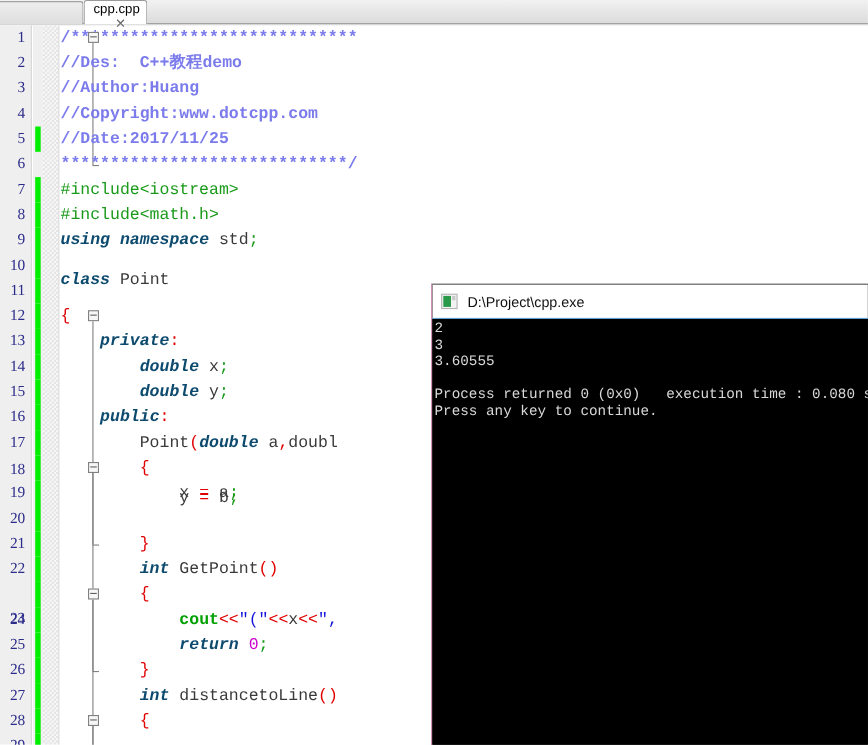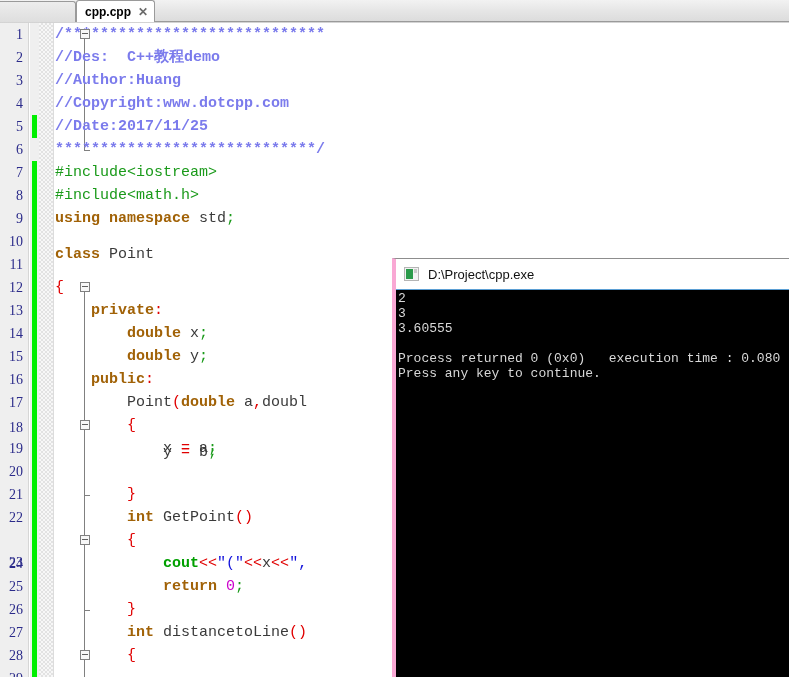--- a/index.html
+++ b/index.html
@@ -47,23 +47,24 @@
   }
   .tab.inactive {
     background: linear-gradient(to bottom, #ededed 0%, #dedede 100%);
     color: #333;
     font-weight: normal;
     margin-right: -1px;
   }
   .tab.active {
     background: #ffffff;
     color: #000;
-    font-weight: bold;
+    font-weight: normal;
     height: 22px;
     z-index: 3;
+    flex-direction: column;
   }
   .tab-label {
     white-space: nowrap;
     letter-spacing: 0px;
   }
   .tab-close {
     margin-left: 7px;
     font-size: 12px;
     color: #6b6b6b;
     font-family: "Liberation Sans", sans-serif;
@@ -187,35 +188,35 @@
   .cline {
     position: absolute;
     left: 0;
     height: 23px;
     line-height: 23px;
     white-space: pre;
   }
   
   .cmt  { color: #7b7bec; font-weight: bold; }
   .pre  { color: #1a9a1a; }
-  .kw   { color: #a16207; font-weight: bold; }
+  .kw   { color: #0c4a6e; font-weight: bold; font-style: italic; }
   .id   { color: #3a3a3a; }
   .punc { color: #e00000; }
   .semi { color: #1a9a1a; }
   .str  { color: #1414dc; }
   .num  { color: #cc00cc; }
   .cout { color: #00a000; font-weight: bold; }
 
   
   #console {
     position: absolute;
     left: 392px; top: 258px;
     width: 397px; height: 419px;
     box-sizing: border-box;
-    border-left: 4px solid #f9a8d4;
+    border-left: 1px solid #f9a8d4;
     border-top: 1px solid #8d8d8d;
     background: #000000;
     overflow: hidden;
     z-index: 50;
   }
   #console-title {
     height: 31px;
     background: #ffffff;
     border-bottom: 1px solid #5b9fd4;
     display: flex;

